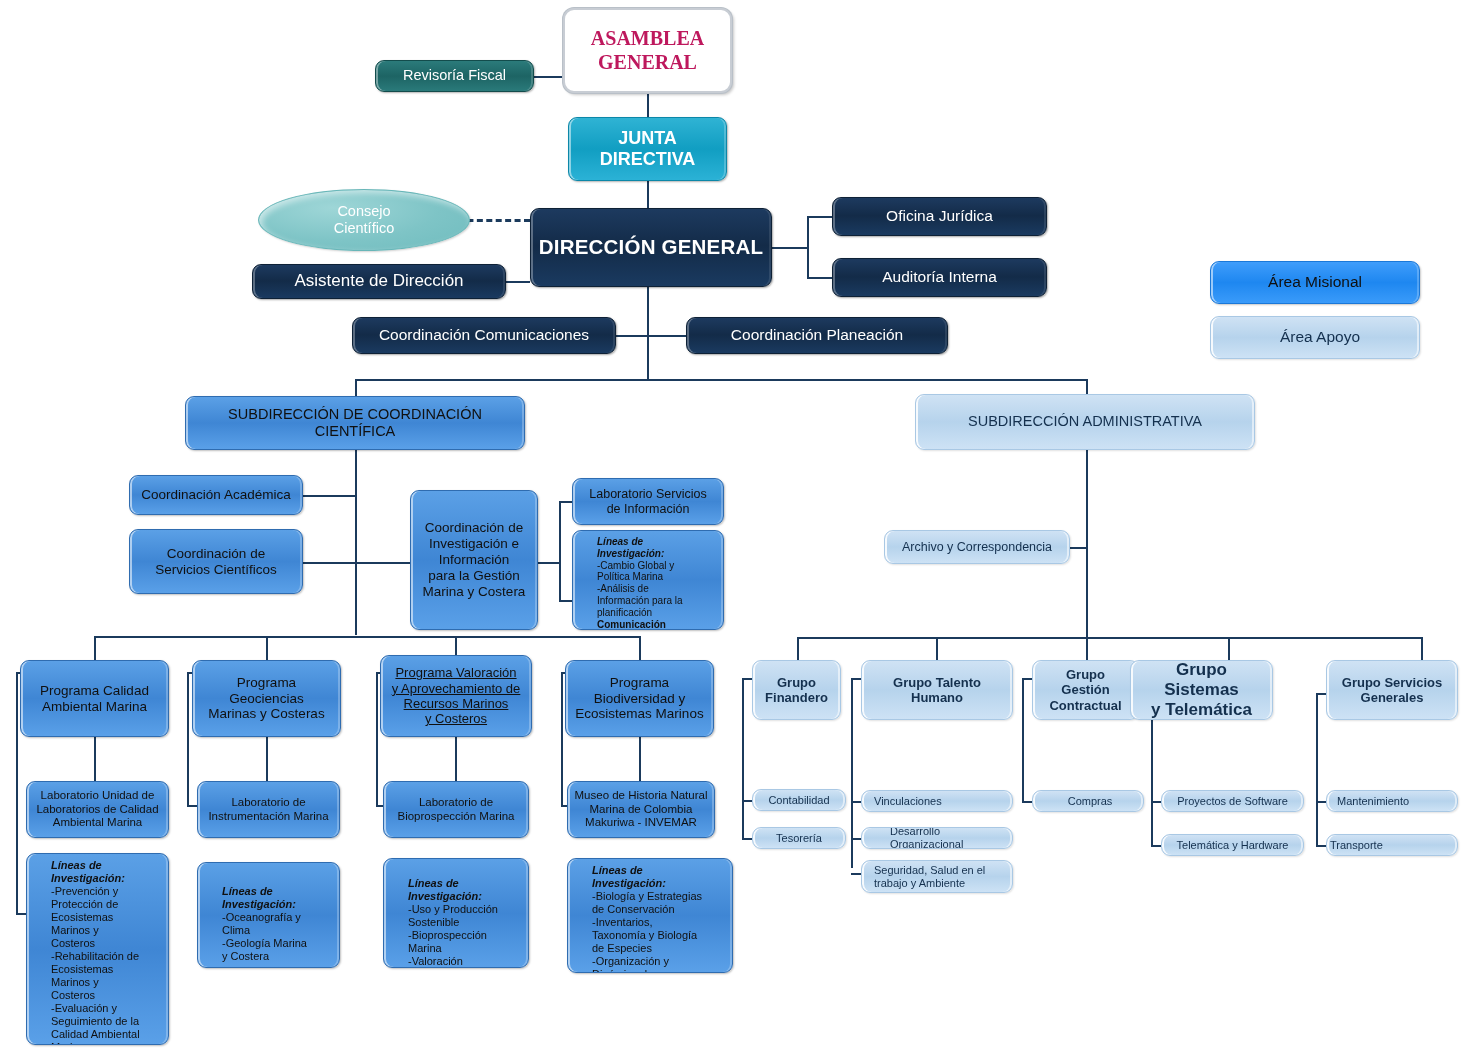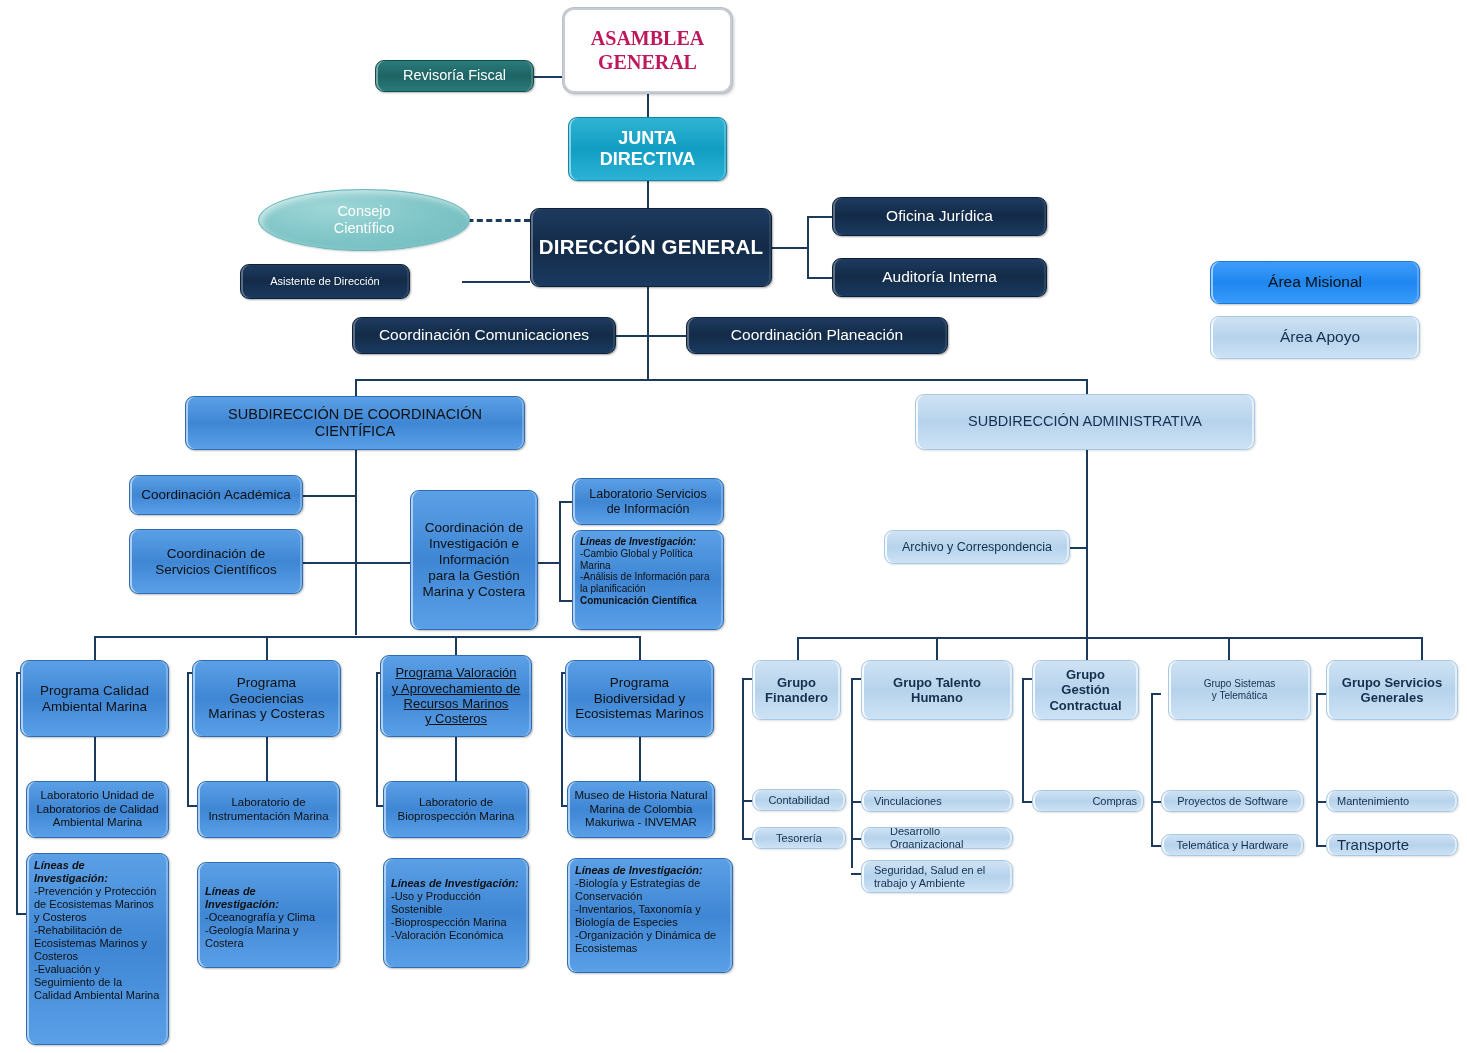--- a/index.html
+++ b/index.html
@@ -98,21 +98,21 @@
   .c-ellipse{
     background:radial-gradient(ellipse at 35% 30%,#9ed6d7 0%,#7ec4c6 55%,#6fbcbe 100%);
     color:#ffffff;
     border-radius:50%;
     border:1px solid #68b6b8;
     box-shadow:inset 3px 3px 6px rgba(255,255,255,.55),
                1px 1px 2px rgba(0,0,0,.18);
   }
 
   
-  .txtblock{align-items:flex-start;justify-content:flex-start;text-align:left;padding:5px 7px;}
+  .txtblock{align-items:flex-start;justify-content:flex-start;text-align:left;padding:5px 24px;}
   .txtblock .t{white-space:pre-line;text-align:left;}
   .lh{font-style:italic;font-weight:bold;display:block;}
   .lb{display:block;font-weight:bold;}
   .caps{letter-spacing:.2px;}
 </style>
 </head>
 <body>
 
 <div id="canvas">
 
@@ -225,21 +225,21 @@
 
   <div class="node c-ellipse" style="left:258px;top:189px;width:212px;height:62px;font-size:14.5px;">
     <span class="t">Consejo
 Científico</span>
   </div>
 
   <div class="node c-dark" style="left:530px;top:208px;width:242px;height:79px;font-size:20.5px;font-weight:bold;">
     <span class="t caps">DIRECCIÓN GENERAL</span>
   </div>
 
-  <div class="node c-dark" style="left:240px;top:264px;width:170px;height:35px;font-size:11px;">
+  <div class="node c-dark" style="left:252px;top:264px;width:254px;height:35px;font-size:17px;">
     <span class="t">Asistente de Dirección</span>
   </div>
 
   <div class="node c-dark" style="left:832px;top:197px;width:215px;height:39px;font-size:15.5px;">
     <span class="t">Oficina Jurídica</span>
   </div>
 
   <div class="node c-dark" style="left:832px;top:258px;width:215px;height:39px;font-size:15.5px;">
     <span class="t">Auditoría Interna</span>
   </div>
@@ -402,38 +402,38 @@
   <div class="node c-light" style="left:861px;top:860px;width:152px;height:33px;font-size:11px;justify-content:flex-start;padding-left:12px;">
     <span class="t" style="text-align:left;">Seguridad, Salud en el trabajo y Ambiente</span>
   </div>
 
   <div class="node c-light" style="left:1032px;top:660px;width:107px;height:60px;font-size:13px;font-weight:bold;">
     <span class="t">Grupo
 Gestión
 Contractual</span>
   </div>
   <div class="node c-light" style="left:1032px;top:790px;width:112px;height:22px;font-size:11px;justify-content:flex-start;padding-left:10px;">
-    <span class="t" style="text-align:right;">Compras</span>
-  </div>
-
-  <div class="node c-light" style="left:1168px;top:660px;width:143px;height:60px;font-size:10px;font-weight:normal;">
+    <span class="t" style="text-align:center;">Compras</span>
+  </div>
+
+  <div class="node c-light" style="left:1130px;top:660px;width:143px;height:60px;font-size:17px;font-weight:bold;">
     <span class="t">Grupo Sistemas
 y Telemática</span>
   </div>
   <div class="node c-light" style="left:1161px;top:790px;width:143px;height:22px;font-size:11px;">
     <span class="t">Proyectos de Software</span>
   </div>
   <div class="node c-light" style="left:1161px;top:834px;width:143px;height:22px;font-size:11px;">
     <span class="t">Telemática y Hardware</span>
   </div>
 
   <div class="node c-light" style="left:1326px;top:660px;width:132px;height:60px;font-size:13px;font-weight:bold;">
     <span class="t">Grupo Servicios
 Generales</span>
   </div>
   <div class="node c-light" style="left:1326px;top:790px;width:132px;height:22px;font-size:11px;justify-content:flex-start;padding-left:10px;">
     <span class="t" style="text-align:left;">Mantenimiento</span>
   </div>
-  <div class="node c-light" style="left:1326px;top:834px;width:132px;height:22px;font-size:15px;justify-content:flex-start;padding-left:10px;">
+  <div class="node c-light" style="left:1326px;top:834px;width:132px;height:22px;font-size:11px;justify-content:flex-start;padding-left:3px;">
     <span class="t" style="text-align:left;">Transporte</span>
   </div>
 
 </div>
 
 </body></html>

